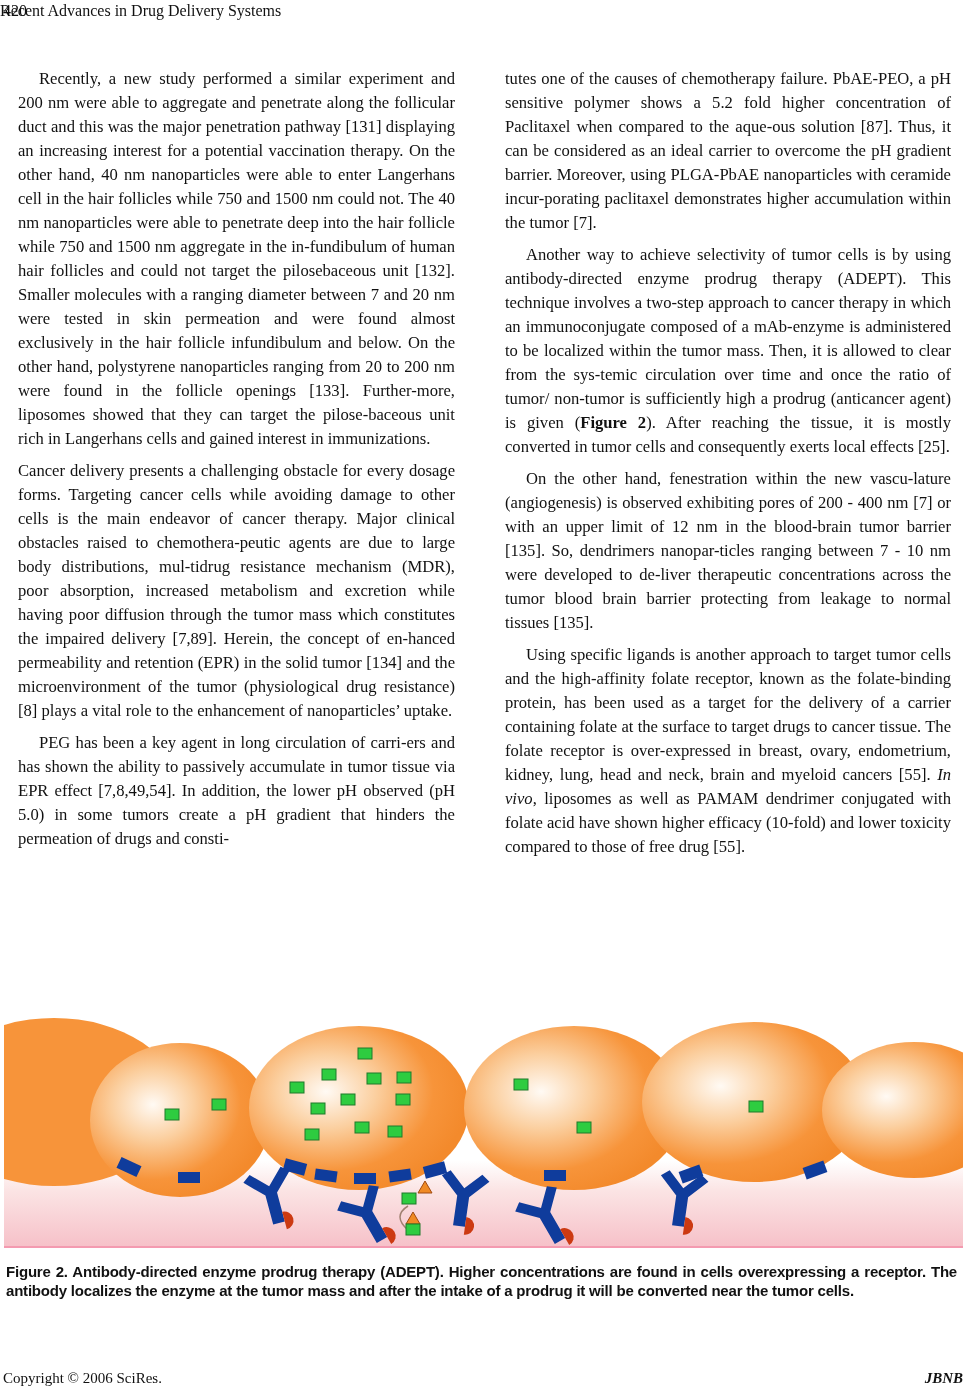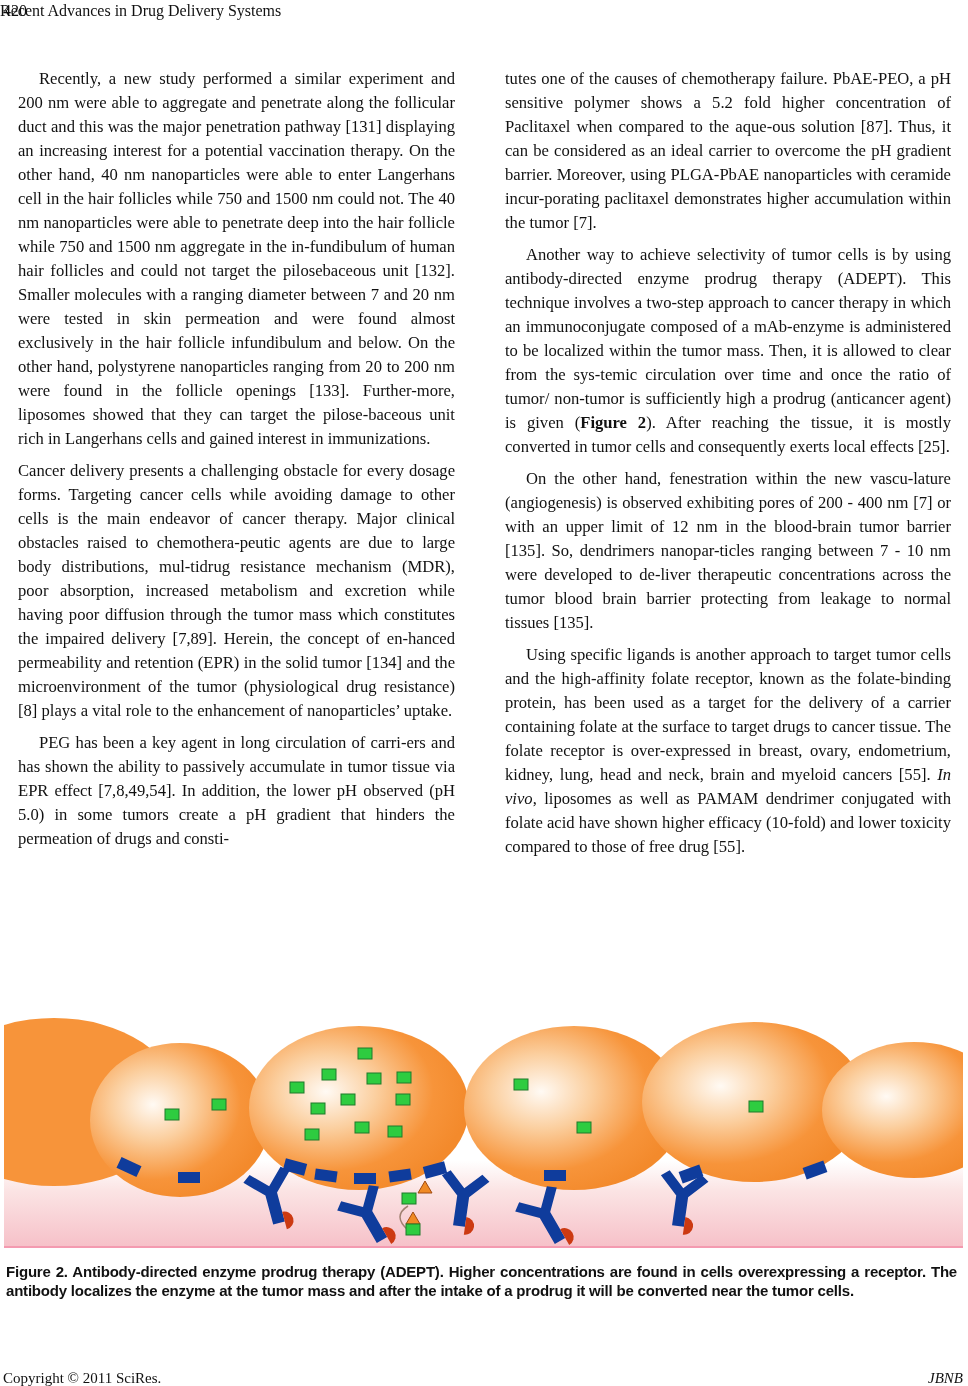--- a/index.html
+++ b/index.html
@@ -12,21 +12,21 @@
   .col.left { left:10px; width:453px; }
   .col.right { left:497px; width:462px; }
   .col p { margin:8px; }
   .col p.ind { text-indent:21px; }
   .col h2 { font-size:19px; font-weight:bold; margin:6px 0 6px 0; line-height:26px; }
   .fig { position:absolute; left:4px; top:1018px; width:959px; height:230px; }
   .caption { position:absolute; left:6px; top:1263px; width:951px; font-family:"Liberation Sans Narrow","Liberation Sans", sans-serif;
              font-weight:bold; font-size:15px; line-height:18.5px; text-align:justify; letter-spacing:-0.2px; }
   .footer { position:absolute; top:1370px; left:0; width:968px; font-size:15px; }
   .footer .copy { position:absolute; left:3px; top:0; }
-  .footer .journal { position:absolute; right:5px; top:0; font-style:italic; font-weight:normal; }
+  .footer .journal { position:absolute; right:5px; top:0; font-style:italic; font-weight:bold; }
   b.fref { font-weight:bold; }
   i { font-style:italic; }
 </style>
 </head>
 <body>
 
 <div class="hdr">
   <span class="pno">420</span>
   <span class="title">Recent Advances in Drug Delivery Systems</span>
 </div>
@@ -135,15 +135,15 @@
       <rect x="402" y="206" width="14" height="11" fill="#2ecc40" stroke="#1f7a2a"></rect>
     </g>
   </svg>
 </div>
 
 <div class="caption">
   <span>Figure 2.</span><span> Antibody-directed enzyme prodrug therapy (ADEPT). Higher concentrations are found in cells overexpressing a receptor. The antibody localizes the enzyme at the tumor mass and after the intake of a prodrug it will be converted near the tumor cells.</span>
 </div>
 
 <div class="footer">
-  <span class="copy">Copyright © 2011 SciRes.</span>
+  <span class="copy">Copyright © 2006 SciRes.</span>
   <span class="journal">JBNB</span>
 </div>
 
 </body></html>

